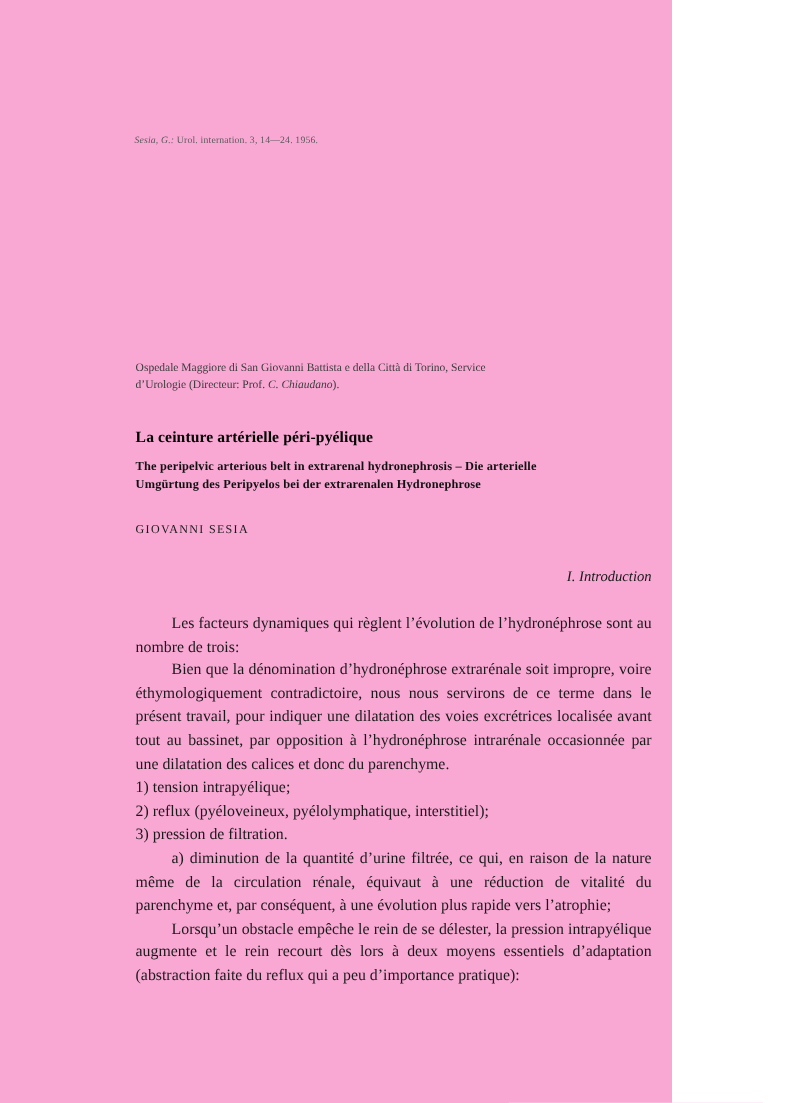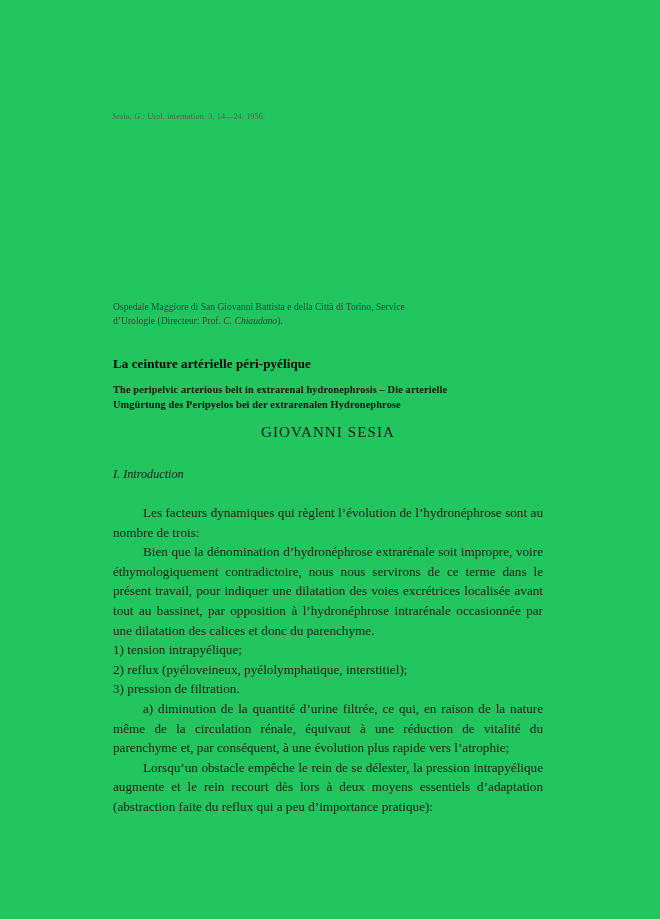--- a/index.html
+++ b/index.html
@@ -10,23 +10,23 @@
     width: 660px;
     height: 919px;
     background: #ffffff;
     font-family: "Liberation Serif", "DejaVu Serif", serif;
     color: #1a1a1a;
     overflow: hidden;
   }
 
   .page {
     position: relative;
-    width: 660px;
+    width: 560px;
     height: 919px;
-    background: #22c55e;
+    background: #f9a8d4;
   }
 
   
   .citation {
     position: absolute;
     left: 112px;
     top: 112px;
     font-style: italic;
     font-size: 8.1px;
     letter-spacing: 0.15px;
@@ -68,30 +68,29 @@
     text-align: left;
     font-size: 10.3px;
     font-weight: bold;
     line-height: 14.5px;
     color: #111111;
     margin-top: 9px;
     letter-spacing: 0.15px;
   }
 
   .author {
-    text-align: center;
-    font-size: 15px;
+    font-size: 10px;
     letter-spacing: 1.1px;
     color: #1a1a1a;
-    margin-top: 12px;
+    margin-top: 24px;
     font-variant: small-caps;
   }
 
   .section-heading {
-    text-align: left;
+    text-align: right;
     font-style: italic;
     font-size: 12.2px;
     color: #1a1a1a;
     margin-top: 26px;
     margin-bottom: 21px;
   }
 
   p.body-par {
     font-size: 13.2px;
     line-height: 19.6px;

